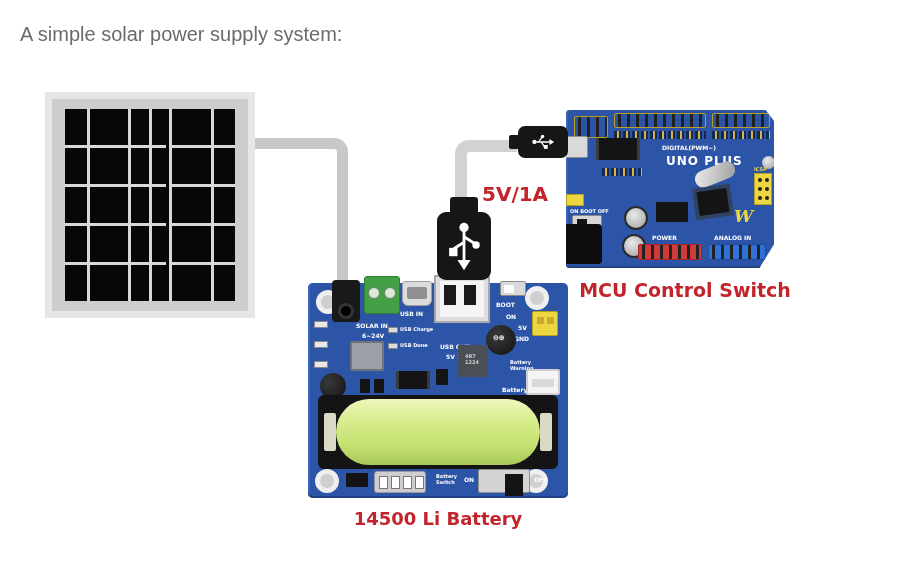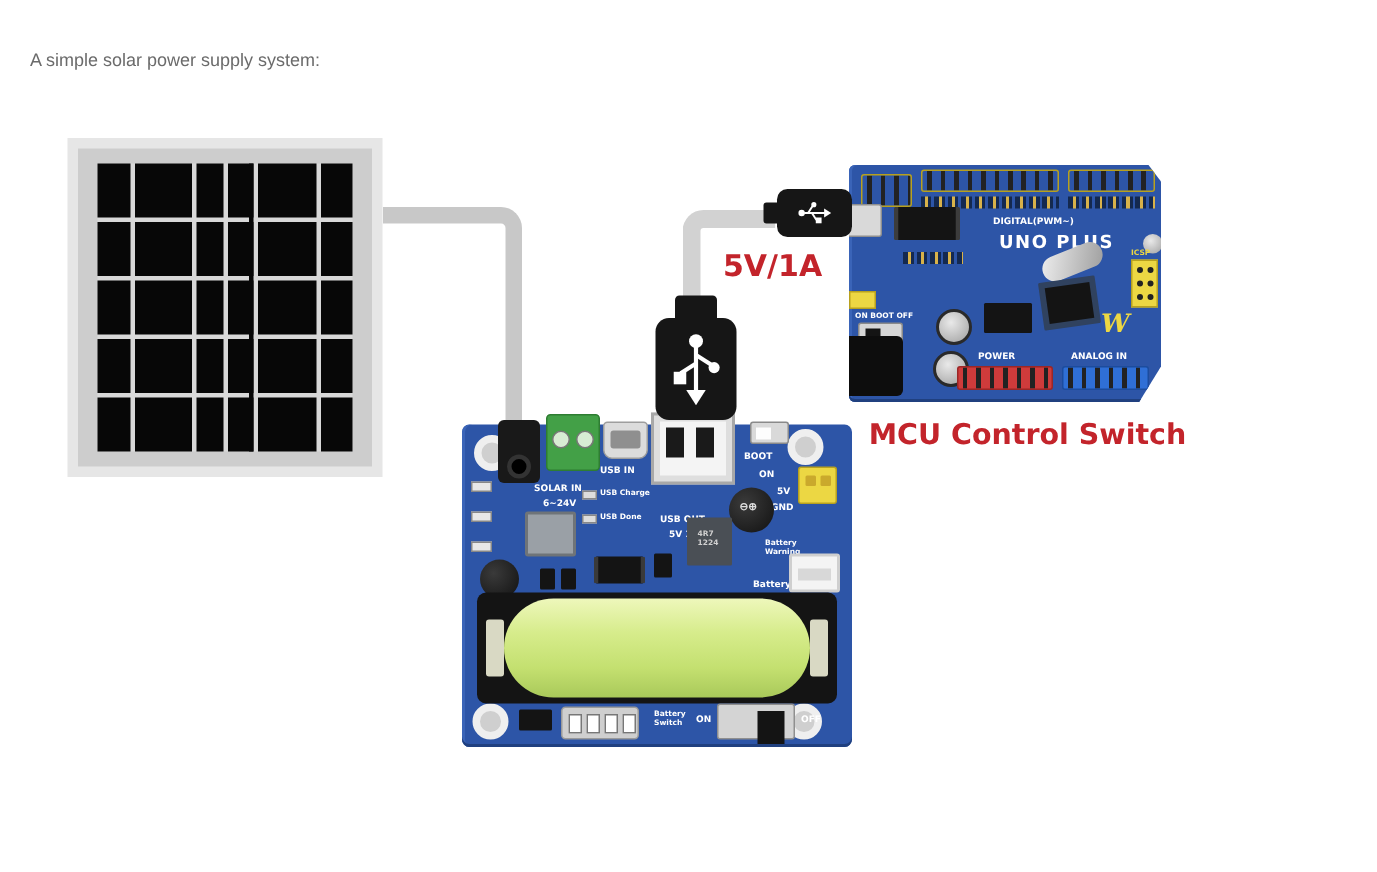--- a/index.html
+++ b/index.html
@@ -1,18 +1,18 @@
 <!DOCTYPE html>
 <html><head>
 <meta charset="utf-8">
 <style>
   html,body{margin:0;padding:0;background:#fff;}
   .canvas{position:relative;width:918px;height:581px;background:#ffffff;overflow:hidden;
           font-family:"Liberation Sans",sans-serif;}
-  .title{position:absolute;left:20px;top:33px;font-size:12px;color:#6b6b6b;}
+  .title{position:absolute;left:20px;top:23px;font-size:20px;color:#6b6b6b;}
 
   
   .red-label{position:absolute;color:#c3242b;font-weight:bold;text-align:center;
              font-family:"DejaVu Sans",sans-serif;}
 
   
   .solar-panel{position:absolute;left:45px;top:92px;width:210px;height:226px;
                background:#e6e6e6;padding:7px;box-sizing:border-box;}
   .solar-frame{width:100%;height:100%;background:#cdcdcd;padding:10px 13px;box-sizing:border-box;}
   .solar-cells{position:relative;width:100%;height:100%;background:#d8d8d8;display:grid;
@@ -96,21 +96,21 @@
           <div></div>
           <div></div>
         <div class="solar-stripe"></div>
       </div>
     </div>
   </div>
 
   <div class="wire1"></div>
 
   <div class="usb-cable"></div>
-  <div class="red-label" style="left:482px;top:165px;font-size:20px;">5V/1A</div>
+  <div class="red-label" style="left:482px;top:182px;font-size:20px;">5V/1A</div>
 
   <div class="pcb board-batt">
 
     <div class="hole" style="left:8px;top:7px;"></div>
     <div class="hole" style="left:217px;top:3px;"></div>
     <div class="hole" style="left:7px;top:186px;"></div>
     <div class="hole" style="left:216px;top:186px;"></div>
 
     <div class="abs" style="left:24px;top:-3px;width:28px;height:42px;background:#191919;border-radius:4px;"></div>
     <div class="abs" style="left:30px;top:20px;width:16px;height:16px;background:#000;border-radius:50%;border:3px solid #333;"></div>
@@ -186,20 +186,21 @@
       <div class="abs" style="left:40px;top:4px;width:9px;height:13px;background:#fff;border:1px solid #777;"></div>
     </div>
     <div class="silk silk5" style="left:128px;top:190px;">Battery
 Switch</div>
     <div class="silk" style="left:156px;top:193px;">ON</div>
     <div class="abs" style="left:170px;top:186px;width:52px;height:24px;background:#d4d4d4;border:1px solid #8f8f8f;border-radius:2px;">
       <div class="abs" style="left:26px;top:4px;width:18px;height:22px;background:#141414;"></div>
     </div>
     <div class="silk" style="left:226px;top:193px;">OFF</div>
   </div>
+  <div class="red-label" style="left:308px;top:508px;width:260px;font-size:18px;">14500 Li Battery</div>
 
   <div class="pcb board-mcu">
 
     <div class="abs yellowhdr dotrow" style="left:8px;top:6px;width:34px;height:22px;border-radius:2px;"></div>
     <div class="abs yellowhdr dotrow" style="left:48px;top:3px;width:92px;height:15px;border-radius:2px;"></div>
     <div class="abs yellowhdr dotrow" style="left:146px;top:3px;width:58px;height:15px;border-radius:2px;"></div>
     <div class="abs pinrow" style="left:48px;top:21px;width:92px;height:8px;"></div>
     <div class="abs pinrow" style="left:146px;top:21px;width:58px;height:8px;"></div>
 
     <div class="silk" style="left:96px;top:34px;">DIGITAL(PWM~)</div>

